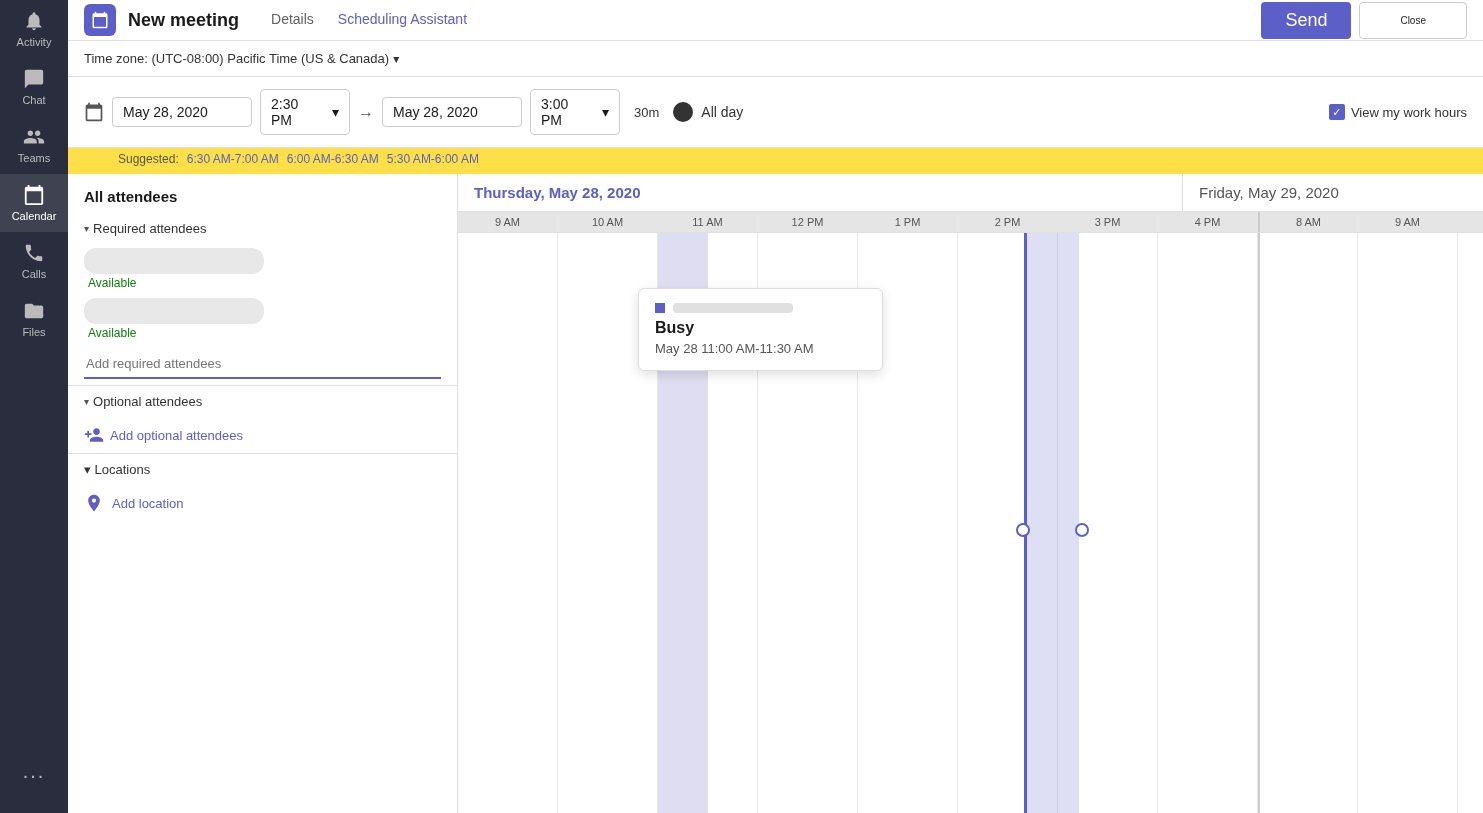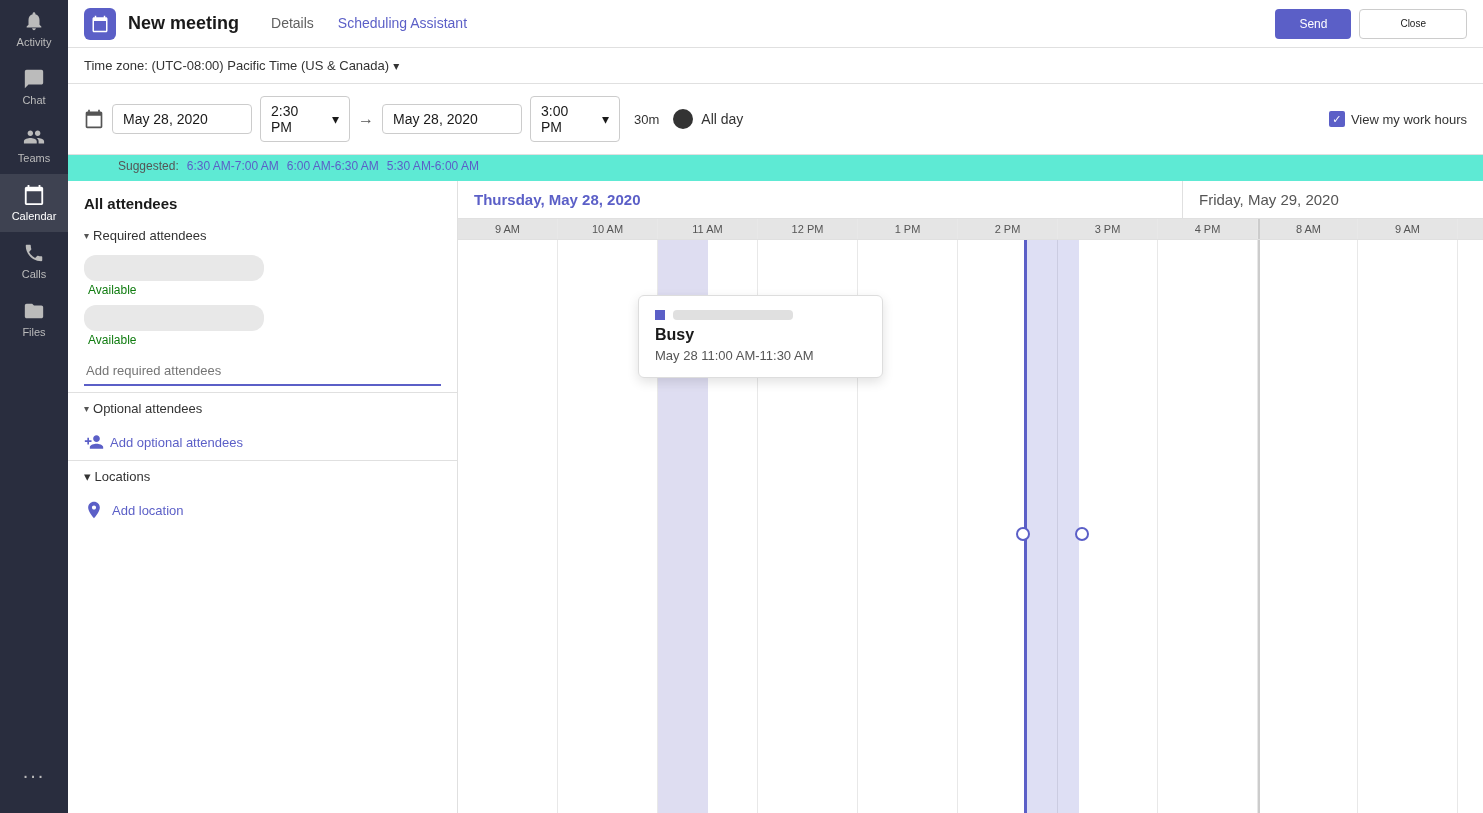--- a/index.html
+++ b/index.html
@@ -41,21 +41,21 @@
       flex-direction: column;
       background: #fff;
       overflow: hidden;
     }
 
     
     .header {
       display: flex;
       align-items: center;
       padding: 0 16px;
-      height: 48px;
+      height: 41px;
       border-bottom: 1px solid #e0e0e0;
       background: #fff;
       gap: 12px;
     }
     .header-icon {
       width: 32px; height: 32px;
       background: #5B5FC7;
       border-radius: 6px;
       display: flex; align-items: center; justify-content: center;
       flex-shrink: 0;
@@ -86,21 +86,21 @@
       margin-left: auto;
       display: flex;
       gap: 8px;
     }
     .btn-send {
       background: #5B5FC7;
       color: white;
       border: none;
       padding: 8px 24px;
       border-radius: 4px;
-      font-size: 12px;
+      font-size: 18px;
       font-weight: 500;
       cursor: pointer;
     }
     .btn-close {
       background: white;
       color: #1a1a1a;
       border: 1px solid #ccc;
       padding: 8px 40px;
       border-radius: 4px;
       font-size: 10px;
@@ -183,21 +183,21 @@
       border-radius: 2px;
       display: flex; align-items: center; justify-content: center;
     }
     .checkbox-checked::after { content: '✓'; color: white; font-size: 11px; }
 
     
     .suggestions-row {
       padding: 4px 16px 8px 50px;
       font-size: 12px;
       color: #555;
-      background: #5eead4;
+      background: #fde047;
       display: flex;
       gap: 8px;
       align-items: center;
     }
     .suggestion-link {
       color: #5B5FC7;
       cursor: pointer;
       font-size: 12px;
     }
 

